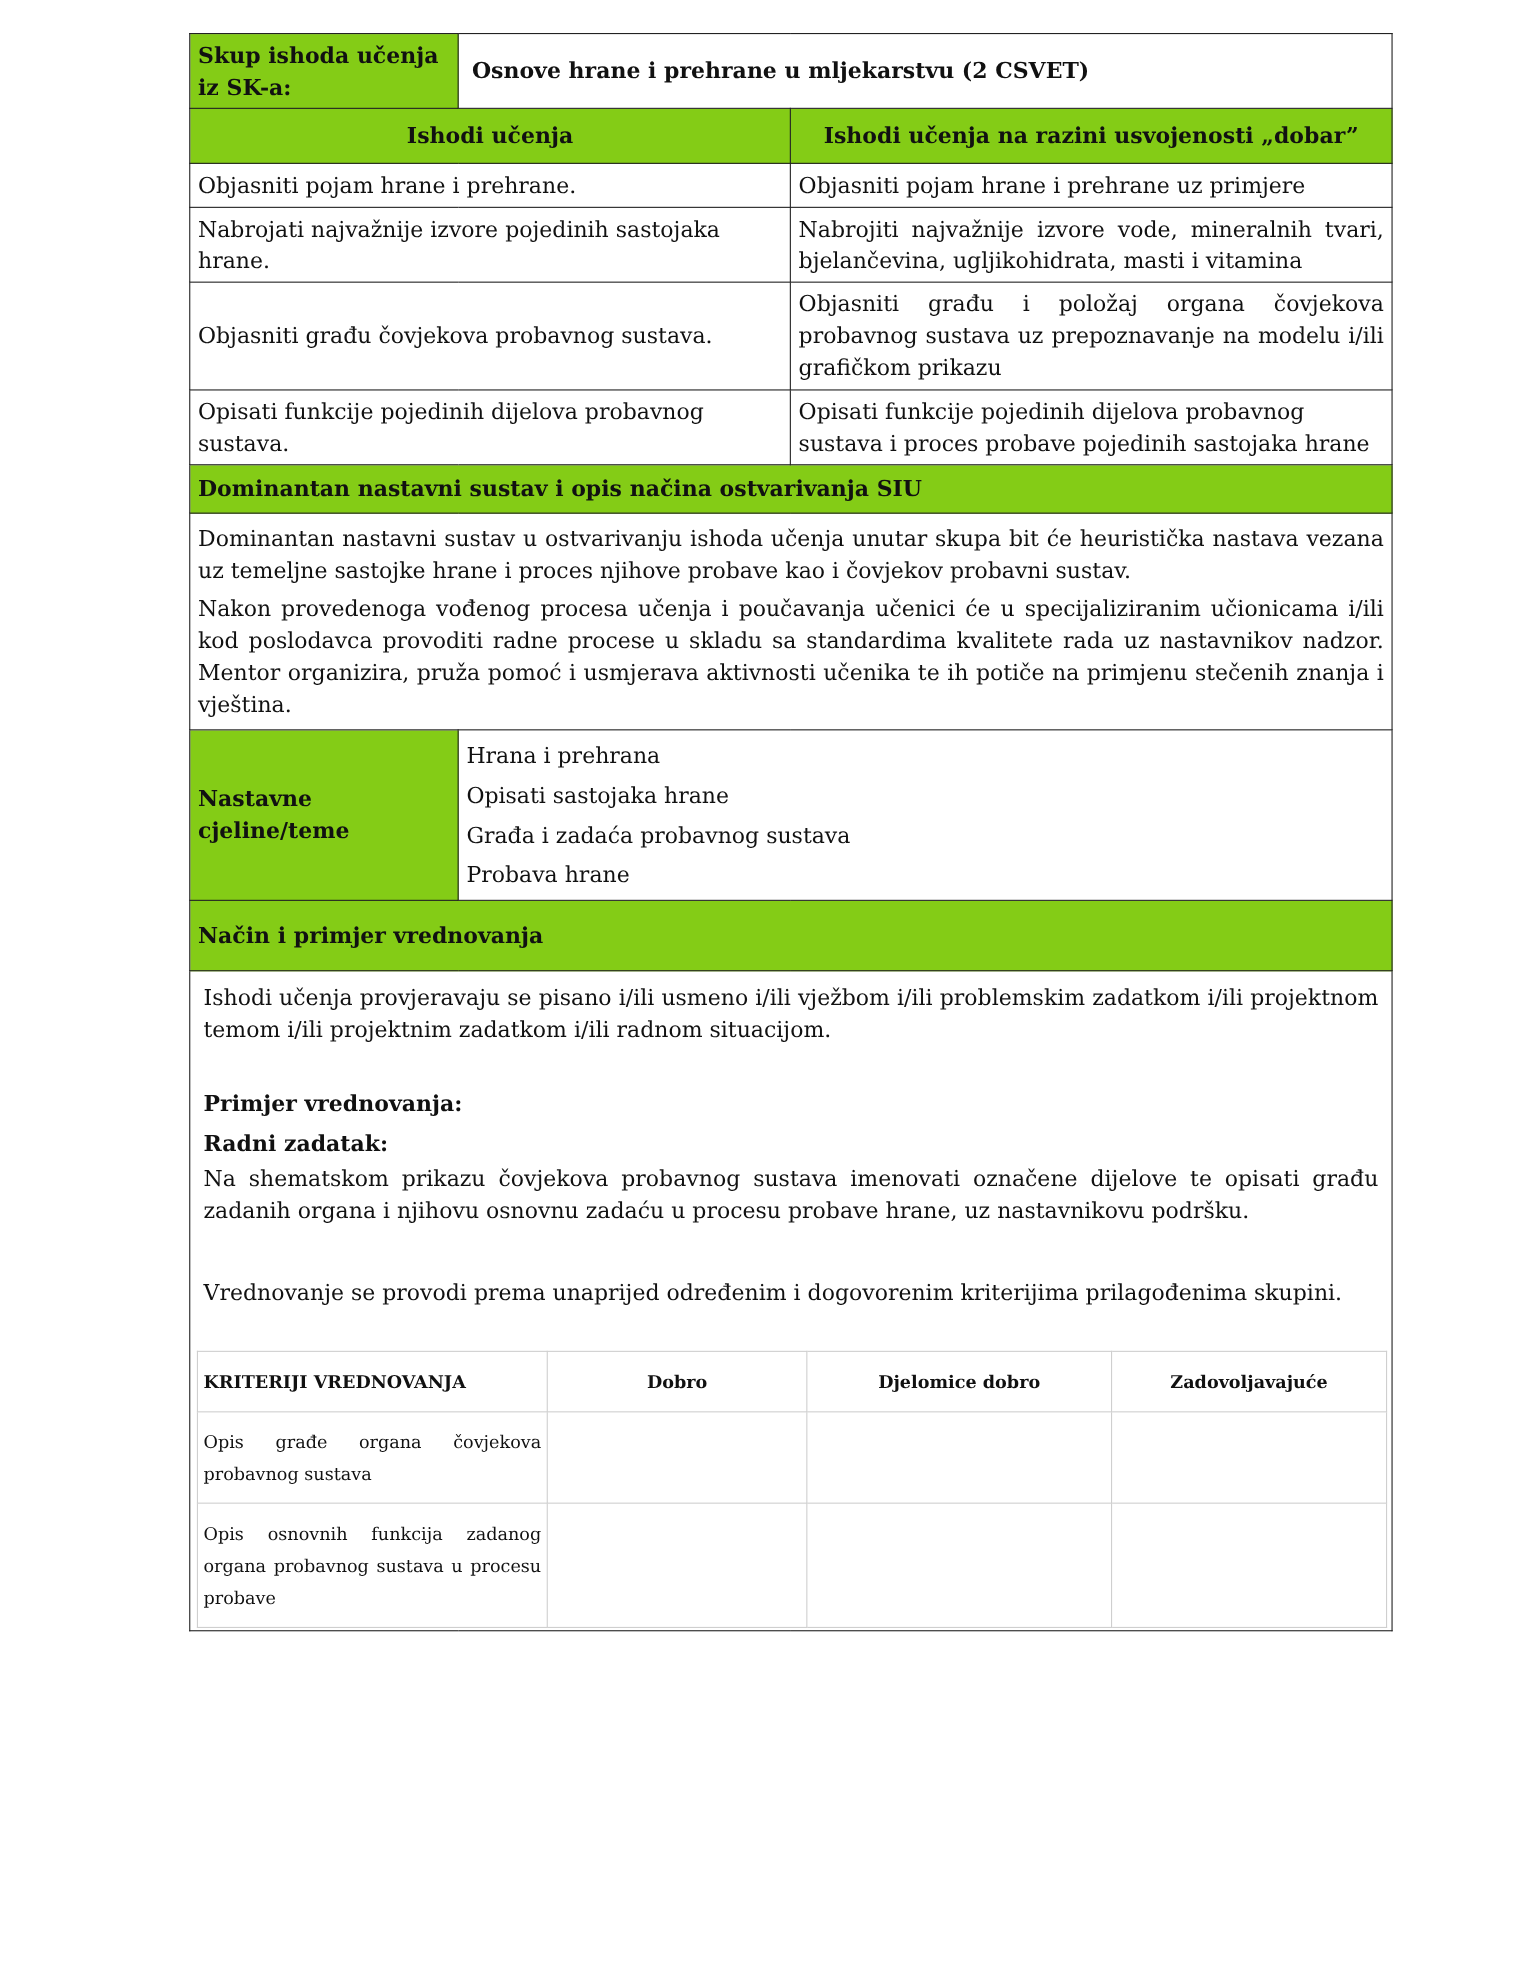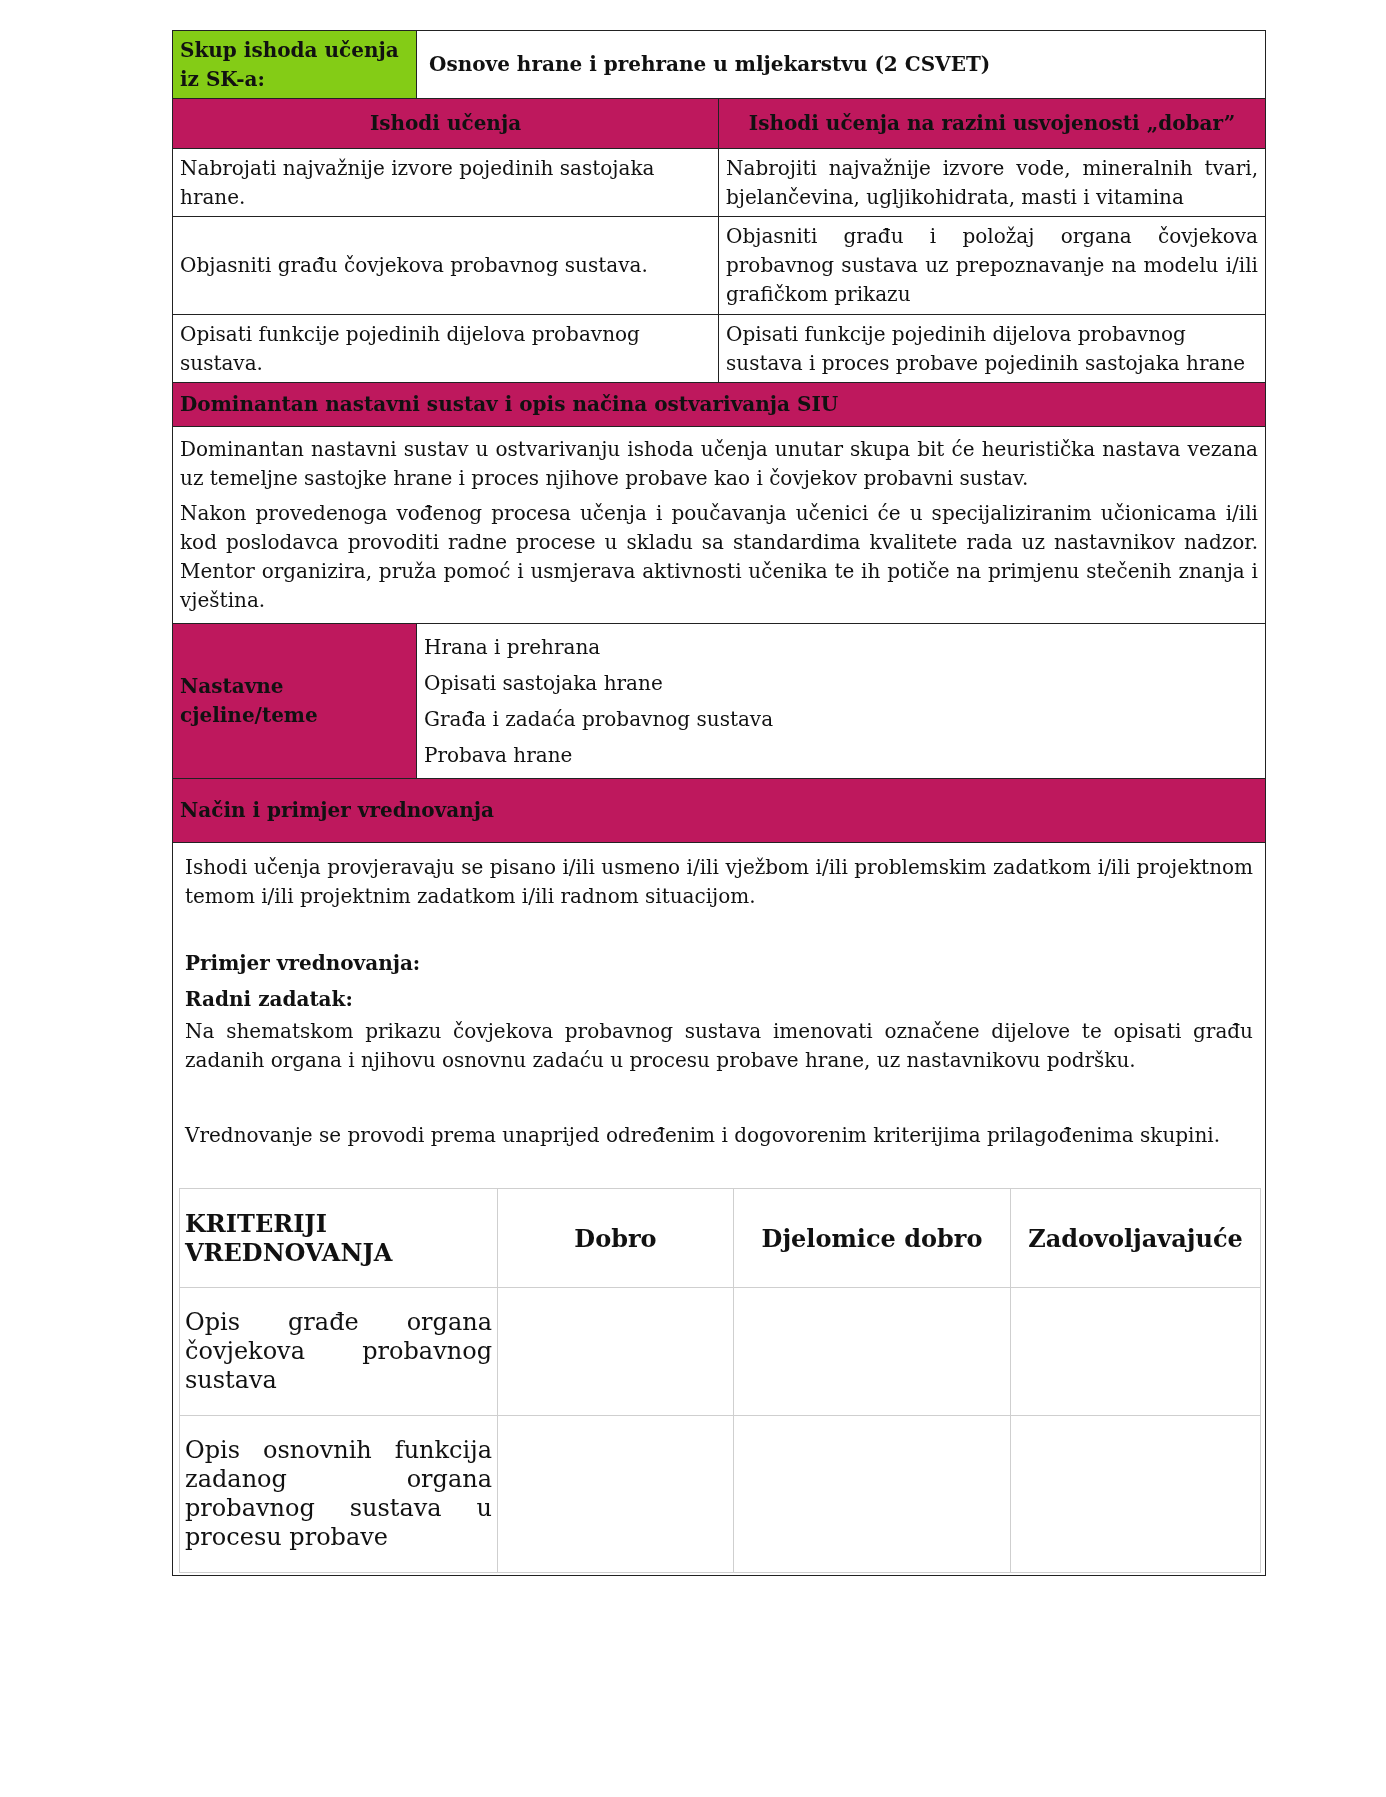--- a/index.html
+++ b/index.html
@@ -27,21 +27,21 @@
     border: 1.5px solid #000;
   }
   table.main td {
     border: 1.5px solid #222;
     padding: 4px 7px;
     vertical-align: middle;
     font-size: 20px;
     line-height: 29px;
   }
   .hdr {
-    background: #be185d;
+    background: #84cc16;
     font-weight: bold;
   }
   .center { text-align: center; }
   .justify { text-align: justify; }
   .title-label {
     font-weight: bold;
     font-size: 21px;
     line-height: 27px;
     background: #84cc16;
   }
@@ -65,23 +65,23 @@
   .eval-bold { font-weight: bold; margin: 0 6px; line-height: 36px; }
   table.crit {
     width: 1081px;
     margin-top: 38px;
     border-collapse: collapse;
     table-layout: fixed;
     border: 1.5px solid #c8c8c8;
   }
   table.crit td {
     border: 1.5px solid #cfcfcf;
-    font-size: 24px;
+    font-size: 16px;
     line-height: 29px;
-    padding: 20px 5px;
+    padding: 4px 5px;
   }
   table.crit .crit-head td { height: 46px; font-weight: bold; }
   table.crit .crit-row1 td { height: 74px; }
   table.crit .crit-row2 td { height: 104px; }
 </style>
 </head>
 <body>
 
 <div class="page">
   <table class="main">
@@ -95,20 +95,24 @@
         <tr class="row-h1">
       <td class="title-label">Skup ishoda učenja iz SK-a:</td>
       <td class="title-value" colspan="2">Osnove hrane i prehrane u mljekarstvu (2 CSVET)</td>
     </tr>
 
     <tr class="row-h7">
       <td class="hdr center" colspan="2">Ishodi učenja</td>
       <td class="hdr center">Ishodi učenja na razini usvojenosti „dobar”</td>
     </tr>
 
+    <tr class="row-h2">
+      <td colspan="2">Objasniti pojam hrane i prehrane.</td>
+      <td>Objasniti pojam hrane i prehrane uz primjere</td>
+    </tr>
     <tr class="row-h4">
       <td colspan="2">Nabrojati najvažnije izvore pojedinih sastojaka hrane.</td>
       <td class="justify">Nabrojiti najvažnije izvore vode, mineralnih tvari, bjelančevina, ugljikohidrata, masti i vitamina</td>
     </tr>
     <tr class="row-h5">
       <td colspan="2">Objasniti građu čovjekova probavnog sustava.</td>
       <td class="justify">Objasniti građu i položaj organa čovjekova probavnog sustava uz prepoznavanje na modelu i/ili grafičkom prikazu</td>
     </tr>
     <tr class="row-h6">
       <td colspan="2">Opisati funkcije pojedinih dijelova probavnog sustava.</td>

